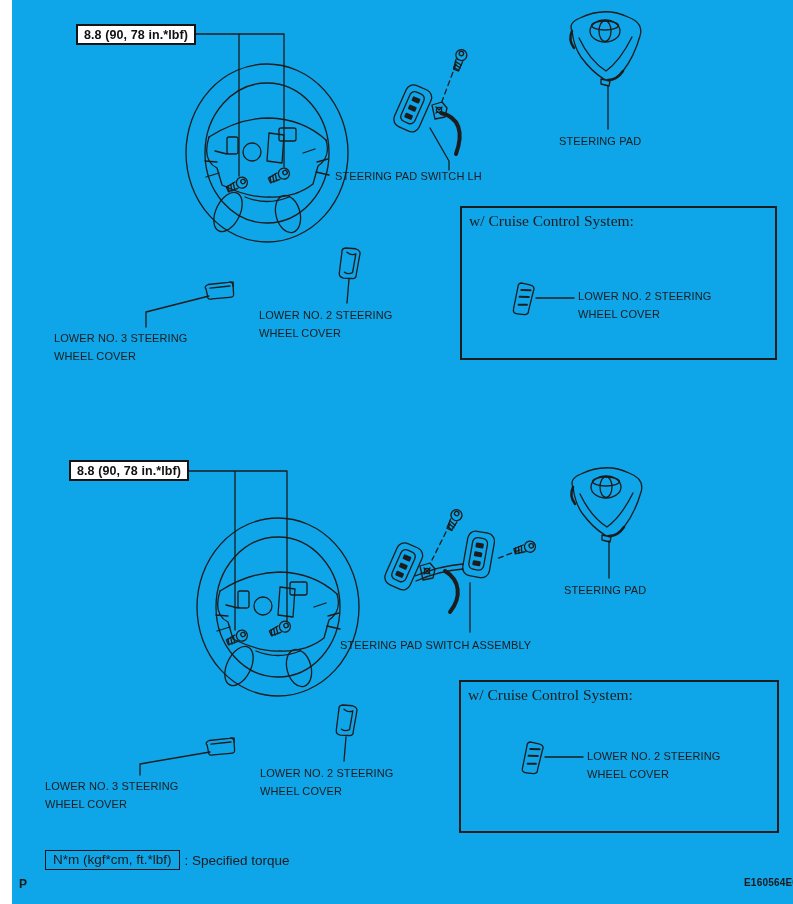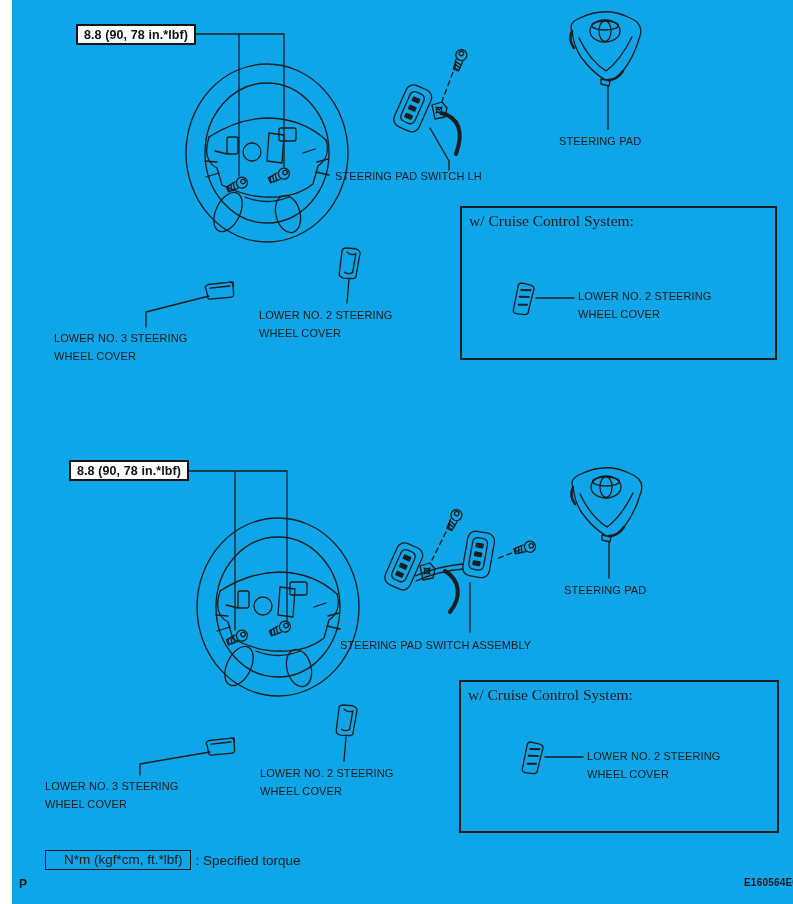--- a/index.html
+++ b/index.html
@@ -12,21 +12,21 @@
   #art{position:absolute;left:0;top:0;}
   .abs{position:absolute;white-space:nowrap;}
   .part-label{font-size:11px;line-height:18px;letter-spacing:0.1px;color:#1c1c1c;}
   .torque-box{
     border:2px solid #141414;padding:2px 6px 1px 6px;
     font-size:12.5px;font-weight:bold;letter-spacing:0.1px;color:#111;background:#fff;
   }
   .cruise-box{border:2px solid #1d1d1d;background:transparent;}
   .cruise-title{font-size:15.5px;color:#1c1c1c;font-family:Liberation Serif, serif;}
   .legend-row{display:flex;align-items:center;gap:5px;font-size:13.5px;color:#1c1c1c;}
-  .legend-box{border:1.5px solid #141414;padding:1px 7px 2px 18px;}
+  .legend-box{border:1.5px solid #141414;padding:1px 7px 2px 7px;}
   .mark-p{font-size:12px;font-weight:bold;}
   .fig-code{font-size:10px;font-weight:bold;letter-spacing:0.2px;}
 </style>
 </head>
 <body>
 
 <div id="canvas">
 
   <svg id="art" width="793" height="904" viewBox="0 0 793 904" stroke="#1c1c1c" fill="none" stroke-width="1.3" stroke-linecap="round" stroke-linejoin="round">
     <defs>

